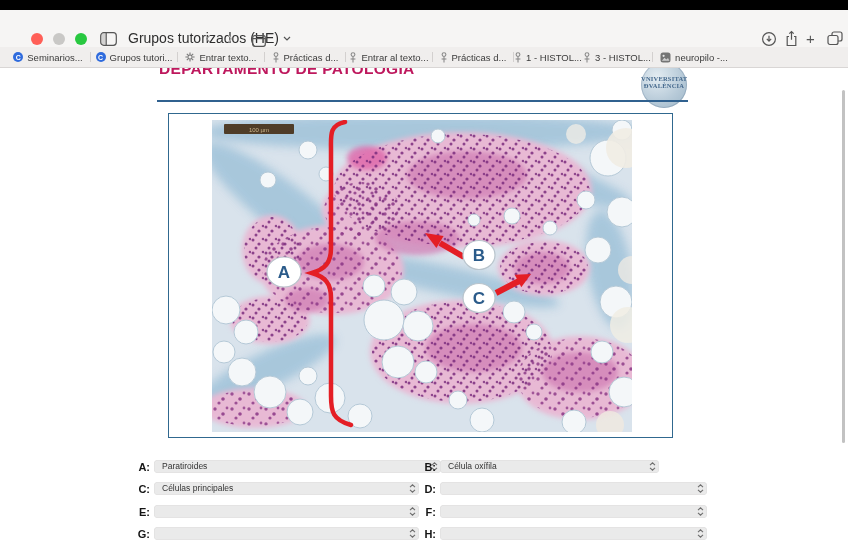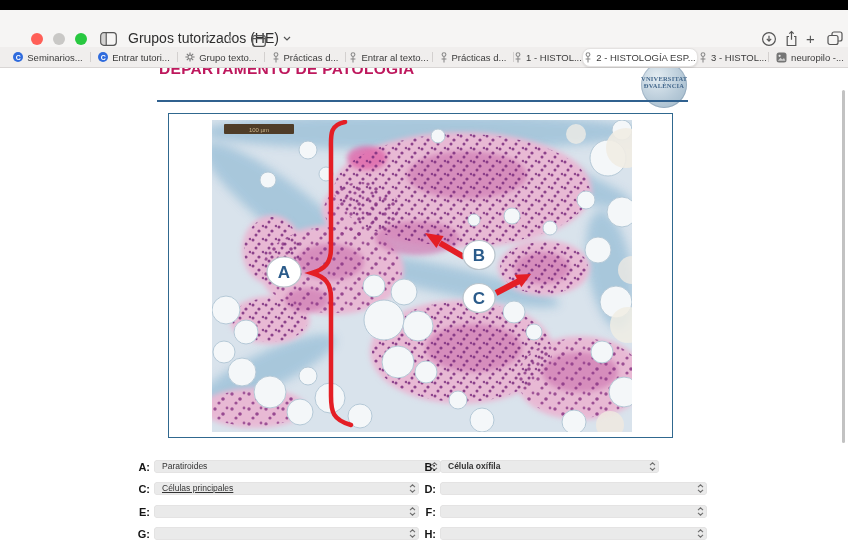--- a/index.html
+++ b/index.html
@@ -126,38 +126,38 @@
   </div>
 
   <div class="tabbar">
     <div class="tab" style="width:84px">
       <span class="fav-c">C</span>
       <span>Seminarios...</span>
     </div>
     <span class="tdiv"></span>
     <div class="tab" style="width:86px">
       <span class="fav-c">C</span>
-      <span>Entrar tutori...</span>
+      <span>Grupos tutori...</span>
     </div>
     <span class="tdiv"></span>
     <div class="tab" style="width:86px">
       <svg width="10" height="10" viewBox="0 0 10 10">
           <circle cx="5" cy="5" r="2.1" fill="none" stroke="#777" stroke-width="1.1"></circle>
           <g stroke="#777" stroke-width="1.1">
             <line x1="5" y1="0.4" x2="5" y2="2"></line>
             <line x1="5" y1="8" x2="5" y2="9.6"></line>
             <line x1="0.4" y1="5" x2="2" y2="5"></line>
             <line x1="8" y1="5" x2="9.6" y2="5"></line>
             <line x1="1.8" y1="1.8" x2="2.9" y2="2.9"></line>
             <line x1="7.1" y1="7.1" x2="8.2" y2="8.2"></line>
             <line x1="8.2" y1="1.8" x2="7.1" y2="2.9"></line>
             <line x1="2.9" y1="7.1" x2="1.8" y2="8.2"></line>
           </g>
         </svg>
-      <span>Grupo texto...</span>
+      <span>Entrar texto...</span>
     </div>
     <span class="tdiv"></span>
     <div class="tab" style="width:80px">
       <svg width="8" height="11" viewBox="0 0 8 11">
           <circle cx="4" cy="2.6" r="1.9" fill="none" stroke="#8a8a8a" stroke-width="1.1"></circle>
           <line x1="4" y1="4.6" x2="4" y2="10.4" stroke="#8a8a8a" stroke-width="1.1"></line>
           <line x1="1.6" y1="7" x2="6.4" y2="7" stroke="#8a8a8a" stroke-width="1.1"></line>
         </svg>
       <span>Prácticas d...</span>
     </div>
@@ -180,28 +180,20 @@
       <span>Prácticas d...</span>
     </div>
     <span class="tdiv"></span>
     <div class="tab" style="width:68px">
       <svg width="8" height="11" viewBox="0 0 8 11">
           <circle cx="4" cy="2.6" r="1.9" fill="none" stroke="#8a8a8a" stroke-width="1.1"></circle>
           <line x1="4" y1="4.6" x2="4" y2="10.4" stroke="#8a8a8a" stroke-width="1.1"></line>
           <line x1="1.6" y1="7" x2="6.4" y2="7" stroke="#8a8a8a" stroke-width="1.1"></line>
         </svg>
       <span>1 - HISTOL...</span>
-    </div>
-    <div class="tab active" style="width:114px">
-      <svg width="8" height="11" viewBox="0 0 8 11">
-          <circle cx="4" cy="2.6" r="1.9" fill="none" stroke="#8a8a8a" stroke-width="1.1"></circle>
-          <line x1="4" y1="4.6" x2="4" y2="10.4" stroke="#8a8a8a" stroke-width="1.1"></line>
-          <line x1="1.6" y1="7" x2="6.4" y2="7" stroke="#8a8a8a" stroke-width="1.1"></line>
-        </svg>
-      <span>2 - HISTOLOGÍA ESP...</span>
     </div>
     <div class="tab" style="width:70px">
       <svg width="8" height="11" viewBox="0 0 8 11">
           <circle cx="4" cy="2.6" r="1.9" fill="none" stroke="#8a8a8a" stroke-width="1.1"></circle>
           <line x1="4" y1="4.6" x2="4" y2="10.4" stroke="#8a8a8a" stroke-width="1.1"></line>
           <line x1="1.6" y1="7" x2="6.4" y2="7" stroke="#8a8a8a" stroke-width="1.1"></line>
         </svg>
       <span>3 - HISTOL...</span>
     </div>
     <span class="tdiv"></span>
@@ -377,30 +369,30 @@
 
     <span class="flabel" style="left:124px;top:393px;width:26px;">A:</span>
     <div class="pill" style="left:154px;top:392px;width:287px;">
       <span>Paratiroides</span>
       <span class="stp"><svg width="7" height="9" viewBox="0 0 7 9">
             <path d="M1 3.2 3.5 0.8 6 3.2" fill="none" stroke="#6e6e6e" stroke-width="1.1"></path>
             <path d="M1 5.8 3.5 8.2 6 5.8" fill="none" stroke="#6e6e6e" stroke-width="1.1"></path>
           </svg></span>
     </div>
     <span class="flabel" style="left:420px;top:393px;width:16px;">B:</span>
-    <div class="pill" style="left:440px;top:392px;width:219px;font-weight:bold;">
+    <div class="pill" style="left:440px;top:392px;width:219px;">
       <span>Célula oxífila</span>
       <span class="stp"><svg width="7" height="9" viewBox="0 0 7 9">
             <path d="M1 3.2 3.5 0.8 6 3.2" fill="none" stroke="#6e6e6e" stroke-width="1.1"></path>
             <path d="M1 5.8 3.5 8.2 6 5.8" fill="none" stroke="#6e6e6e" stroke-width="1.1"></path>
           </svg></span>
     </div>
 
     <span class="flabel" style="left:124px;top:415px;width:26px;">C:</span>
-    <div class="pill" style="left:154px;top:414px;width:265px;text-decoration:underline;">
+    <div class="pill" style="left:154px;top:414px;width:265px;">
       <span>Células principales</span>
       <span class="stp"><svg width="7" height="9" viewBox="0 0 7 9">
             <path d="M1 3.2 3.5 0.8 6 3.2" fill="none" stroke="#6e6e6e" stroke-width="1.1"></path>
             <path d="M1 5.8 3.5 8.2 6 5.8" fill="none" stroke="#6e6e6e" stroke-width="1.1"></path>
           </svg></span>
     </div>
     <span class="flabel" style="left:420px;top:415px;width:16px;">D:</span>
     <div class="pill" style="left:440px;top:414px;width:267px;">
       <span></span>
       <span class="stp"><svg width="7" height="9" viewBox="0 0 7 9">

